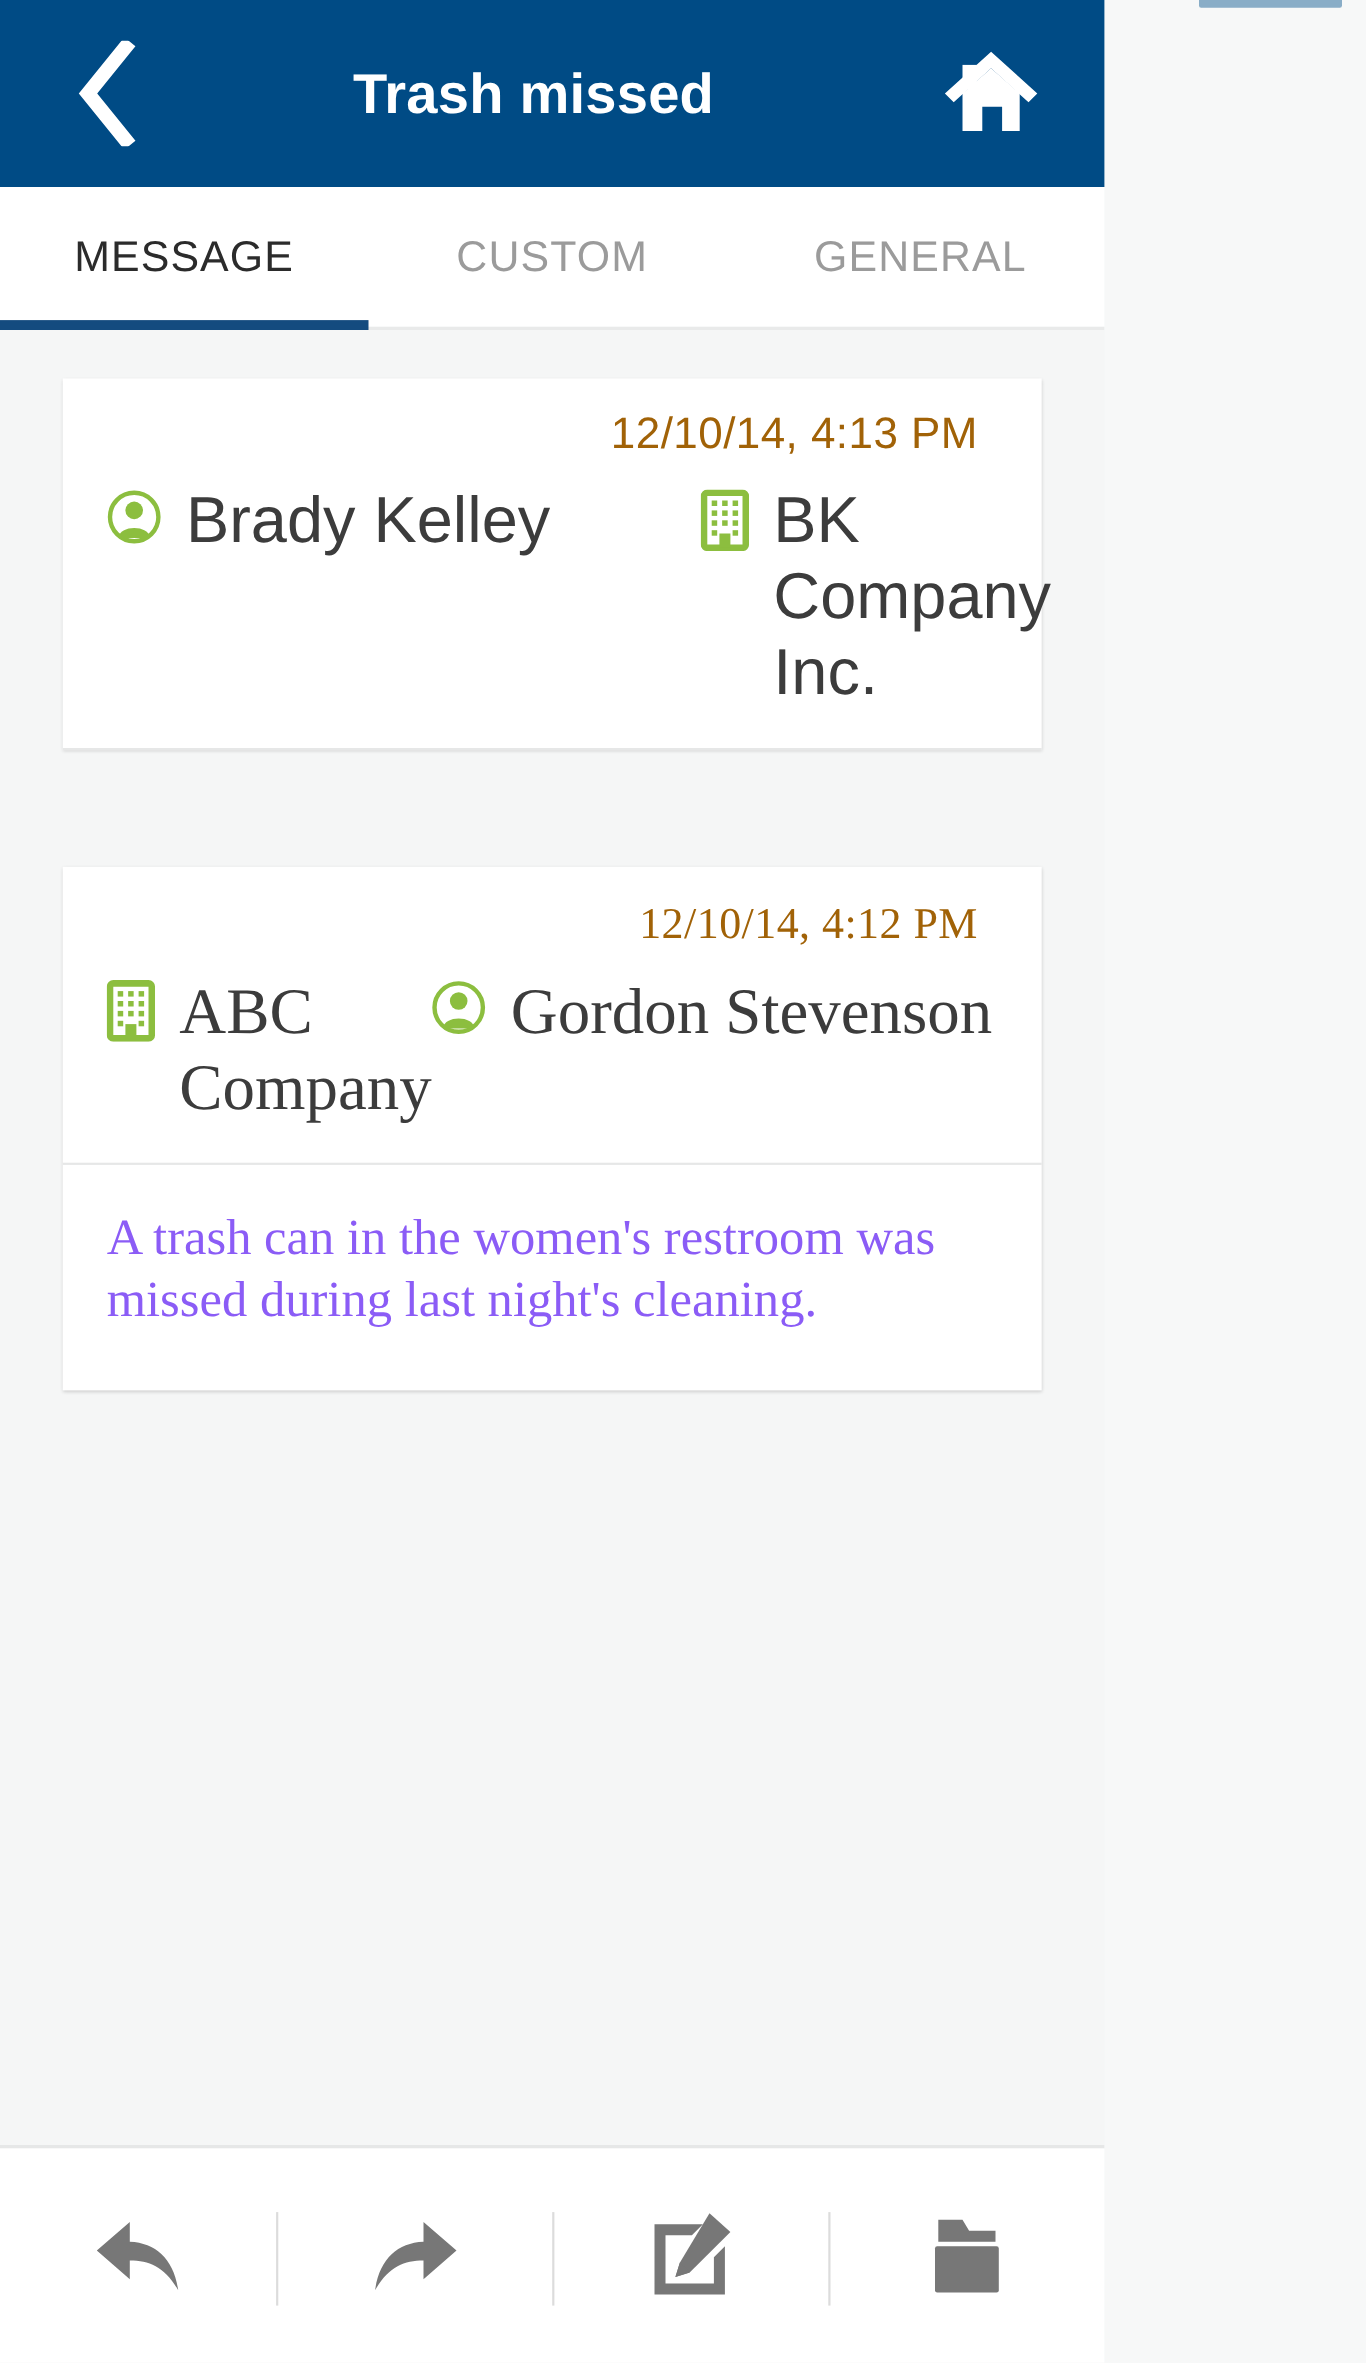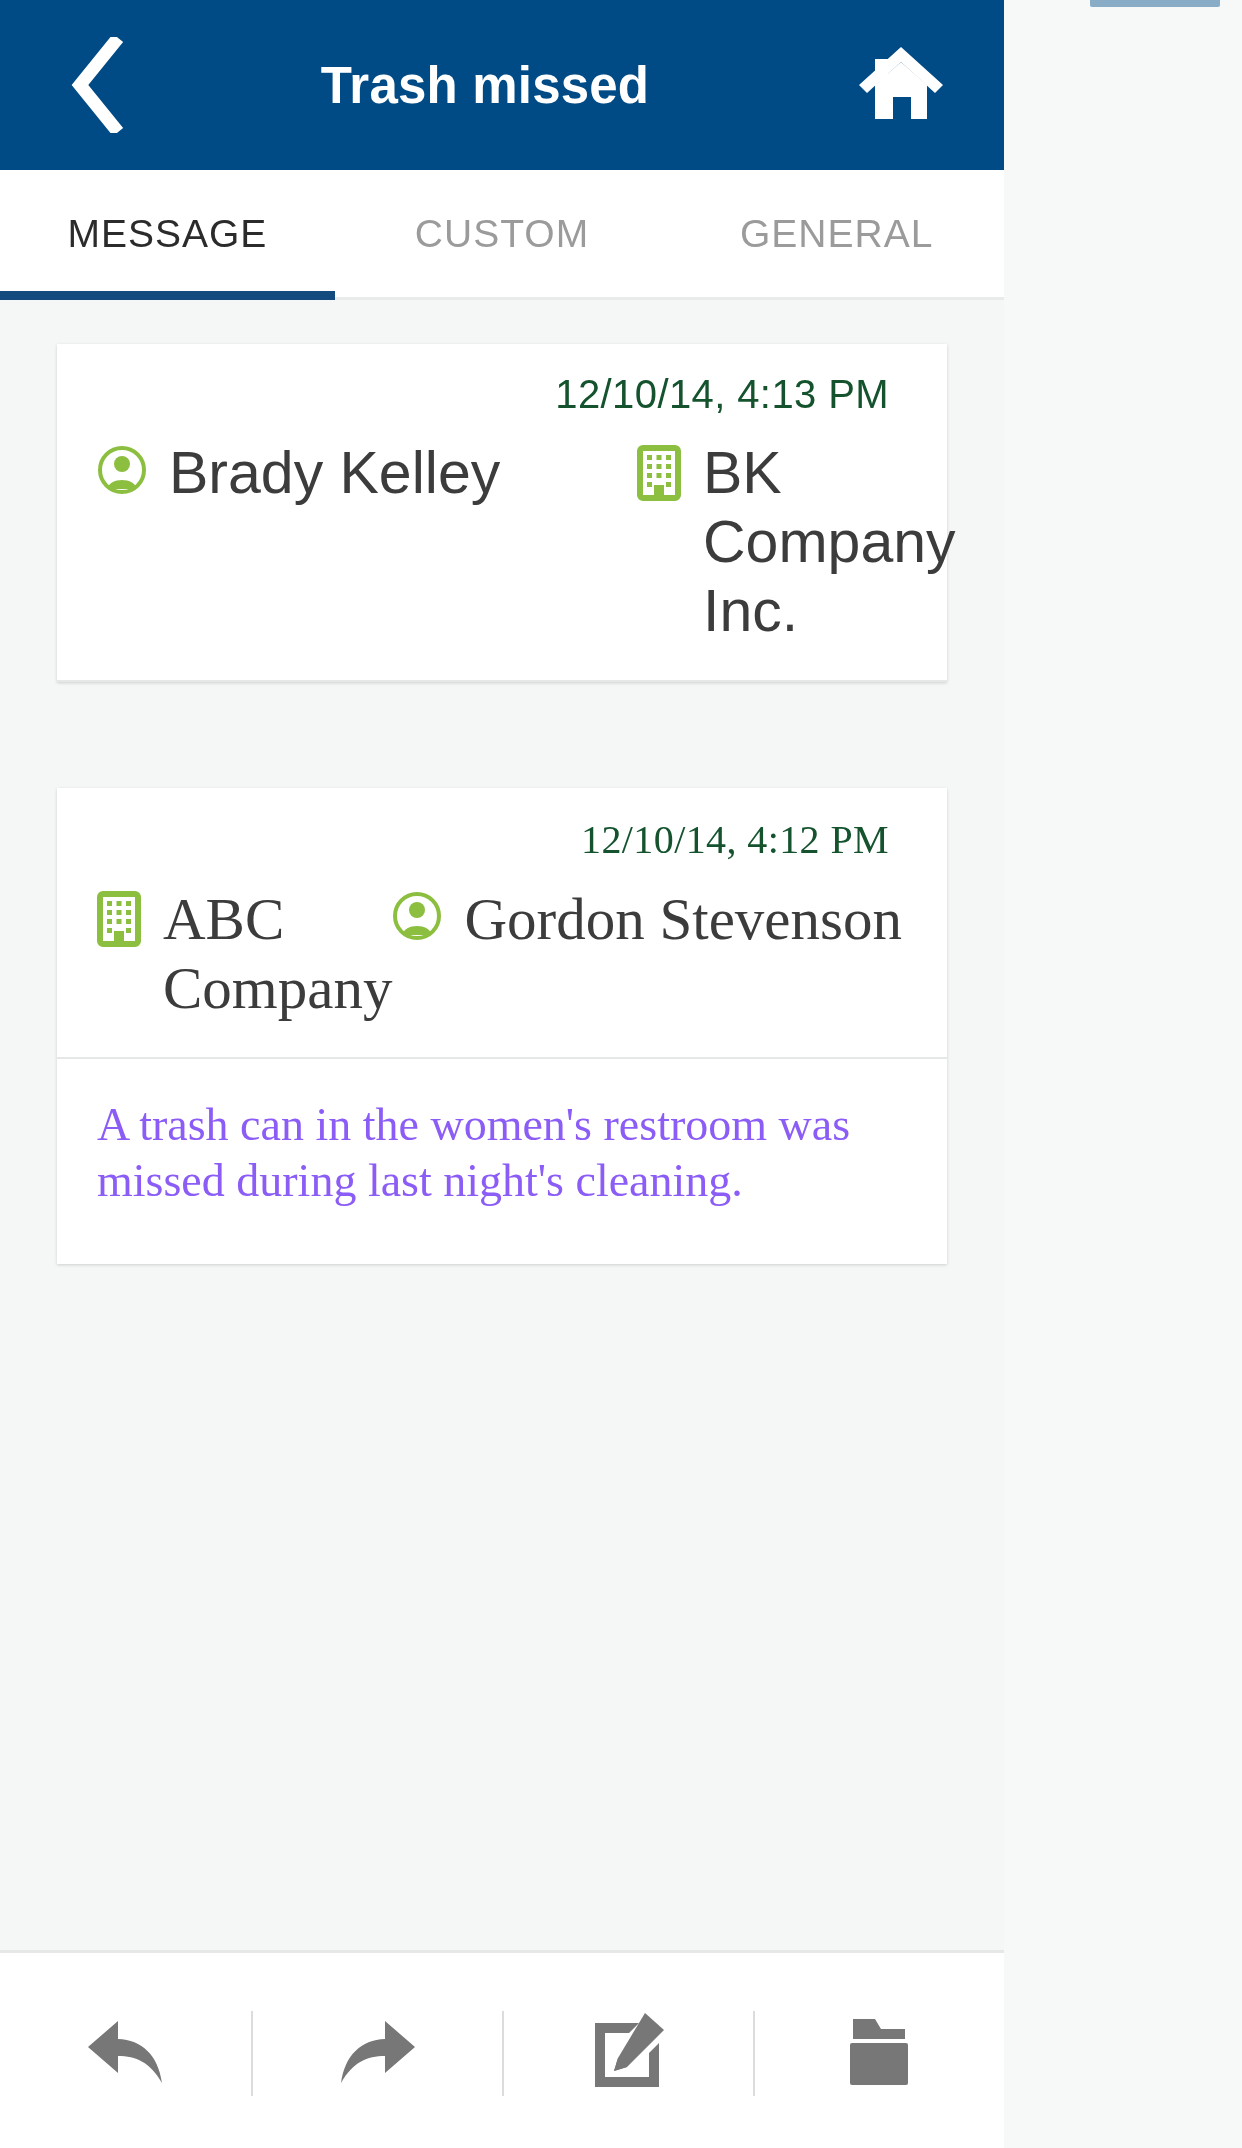--- a/index.html
+++ b/index.html
@@ -93,21 +93,21 @@
   }
   .card + .card { margin-top:106px;font-family:Liberation Serif, serif; }
 
   .card-head {
     padding:28px 40px 34px 40px;
     border-bottom:2px solid #e6e7e7;
   }
   .card-time {
     text-align:right;
     font-size:40px;
-    color:#14532d;
+    color:#a16207;
     padding-right:18px;
     letter-spacing:.4px;
   }
   .card-meta {
     display:flex;
     align-items:flex-start;
     margin-top:22px;
   }
   .meta-col {
     display:flex;

